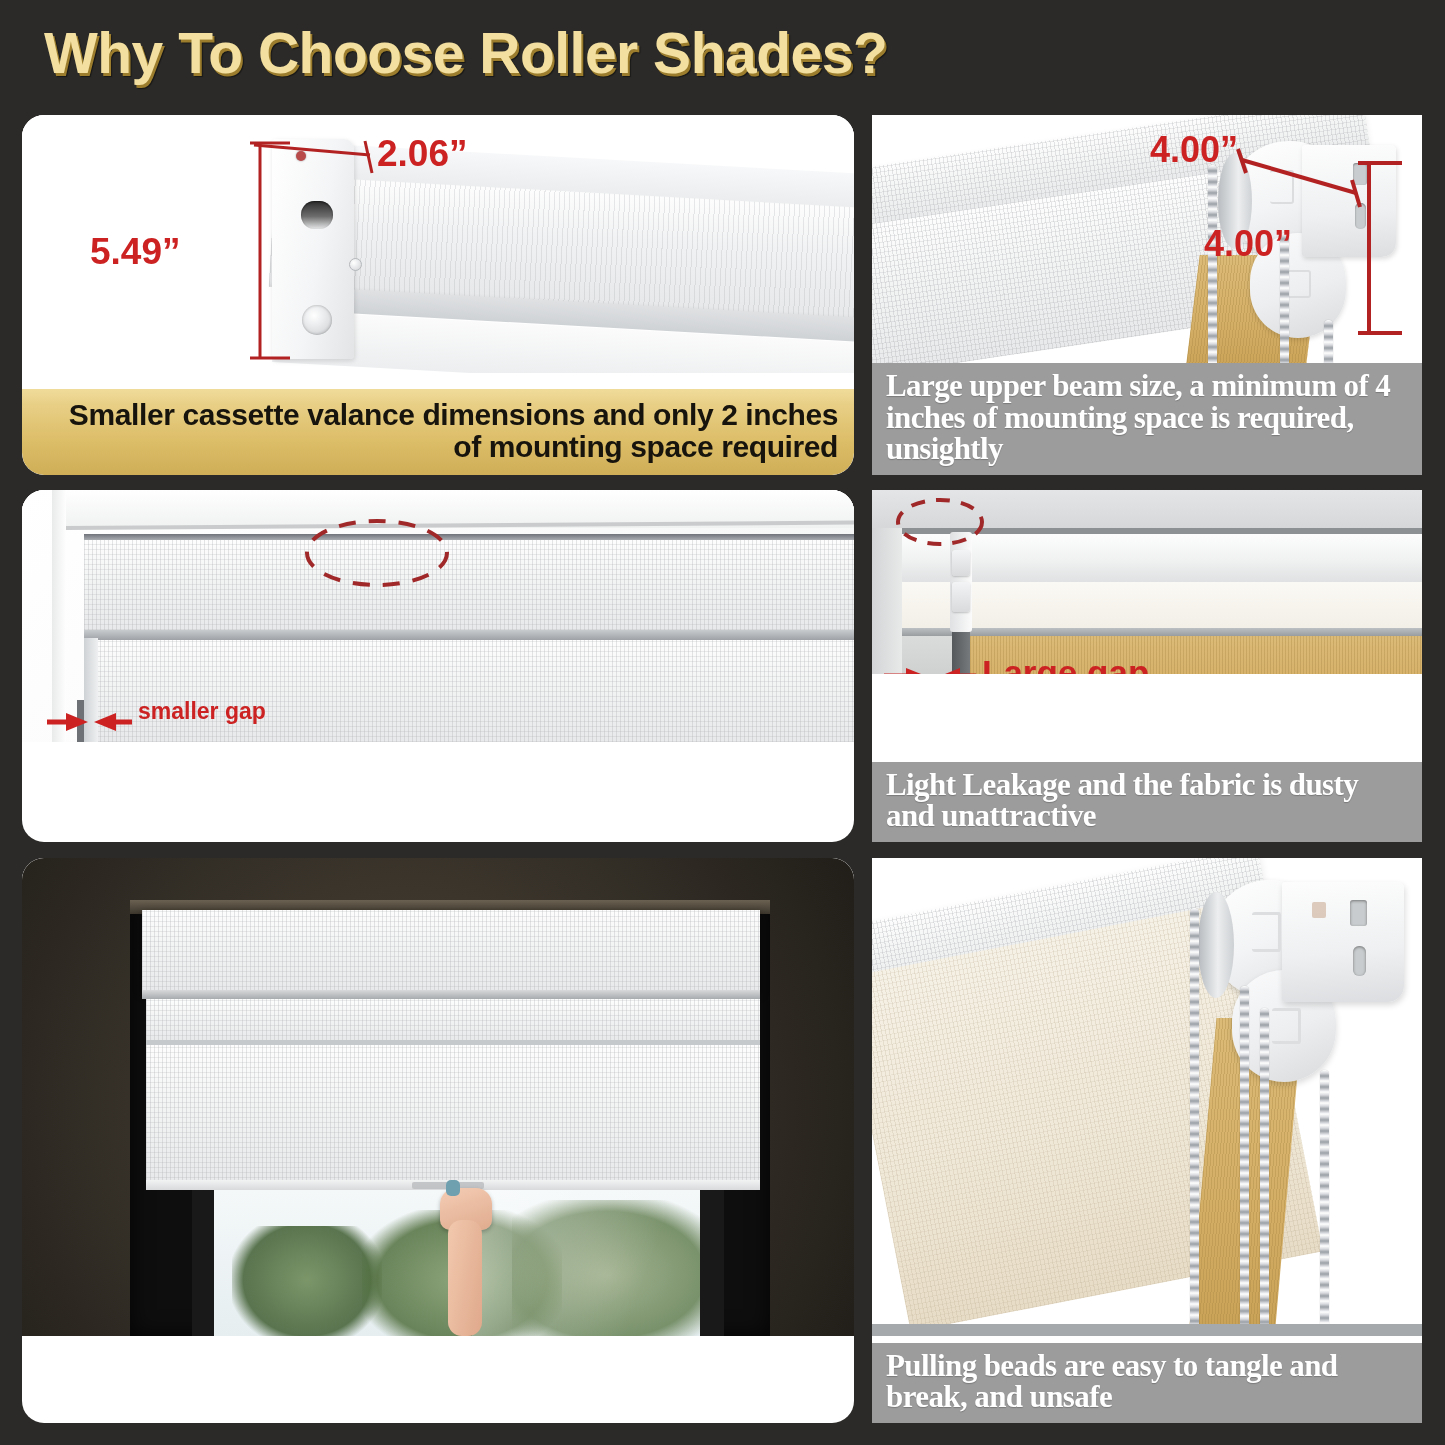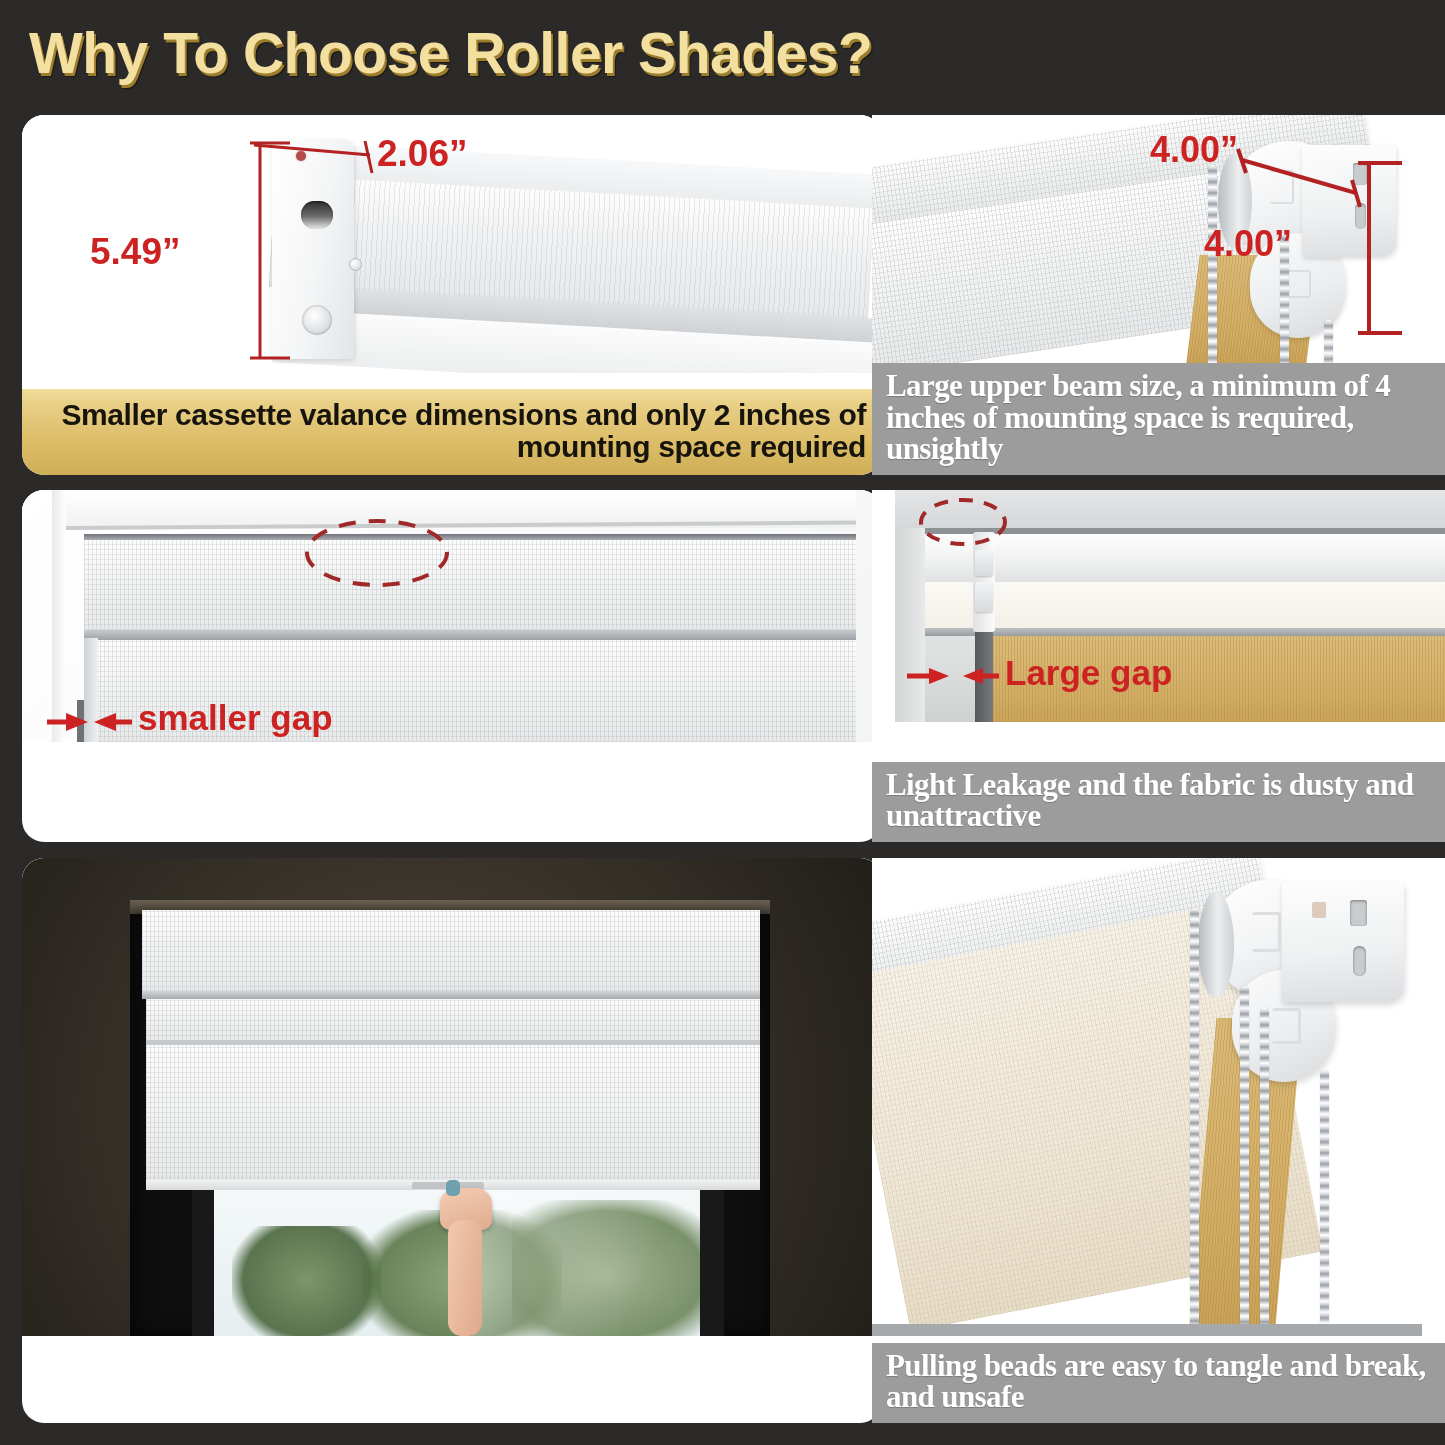--- a/index.html
+++ b/index.html
@@ -7,29 +7,29 @@
     width:1445px;height:1445px;
     background:#2b2a28;
     font-family:"Liberation Sans", sans-serif;
     overflow:hidden;
     position:relative;
   }
   #page{position:relative;width:1445px;height:1445px;}
 
   
   .title{
-    position:absolute;left:29px;top:20px;
+    position:absolute;left:44px;top:20px;
     font-size:57px;font-weight:bold;letter-spacing:-0.5px;
     color:#f3e0a0;
     text-shadow:2px 3px 0 #9c7d2e, 3px 4px 1px rgba(0,0,0,.45);
     white-space:nowrap;
   }
 
   
-  .panel{position:absolute;overflow:hidden;background:#fff;padding-left:28px;}
+  .panel{position:absolute;overflow:hidden;background:#fff;}
   .panel.left{border-radius:22px;}
   .panel.right{border-radius:0;}
   .photo{position:absolute;left:0;top:0;right:0;overflow:hidden;background:#fff;}
 
   
   .cap{position:absolute;left:0;right:0;bottom:0;box-sizing:border-box;}
   .cap.gold{
     background:linear-gradient(180deg,#f0dc9b 0%,#e8cf86 18%,#dcbd67 62%,#cfae57 100%);
     border-radius:0 0 22px 22px;
     padding:10px 16px 12px 16px;
@@ -225,27 +225,27 @@
       <div style="position:absolute;left:55px;top:210px;width:7px;height:42px;background:#6e7277;"></div>
 
       <svg class="anno" width="832" height="252">
         <ellipse cx="355" cy="63" rx="70" ry="32" fill="none" stroke="#a02828" stroke-width="4" stroke-dasharray="17 13"></ellipse>
 
         <line x1="25" y1="232" x2="52" y2="232" stroke="#c22" stroke-width="5"></line>
         <polygon points="66,232 44,223 44,241" fill="#c22"></polygon>
         <line x1="110" y1="232" x2="88" y2="232" stroke="#c22" stroke-width="5"></line>
         <polygon points="72,232 94,223 94,241" fill="#c22"></polygon>
       </svg>
-      <div class="dimlabel" style="left:116px;top:208px;font-size:35px;">smaller gap</div>
+      <div class="dimlabel" style="left:116px;top:208px;font-size:23px;">smaller gap</div>
     </div>
 
   </div>
 
   <div class="panel right" style="left:872px;top:490px;width:550px;height:352px;">
-    <div class="photo" style="height:232px;margin-left:23px;">
+    <div class="photo" style="height:184px;">
       <div class="greybg"></div>
 
       <div style="position:absolute;left:0;top:0;width:550px;height:42px;
                   background:linear-gradient(180deg,#e4e5e6,#d4d6d7);"></div>
       <div style="position:absolute;left:26px;top:38px;width:524px;height:6px;
                   background:#8e9194;"></div>
 
       <div style="position:absolute;left:0;top:38px;width:30px;height:210px;
                   background:linear-gradient(90deg,#d3d5d6,#e8e9e9);"></div>
 

